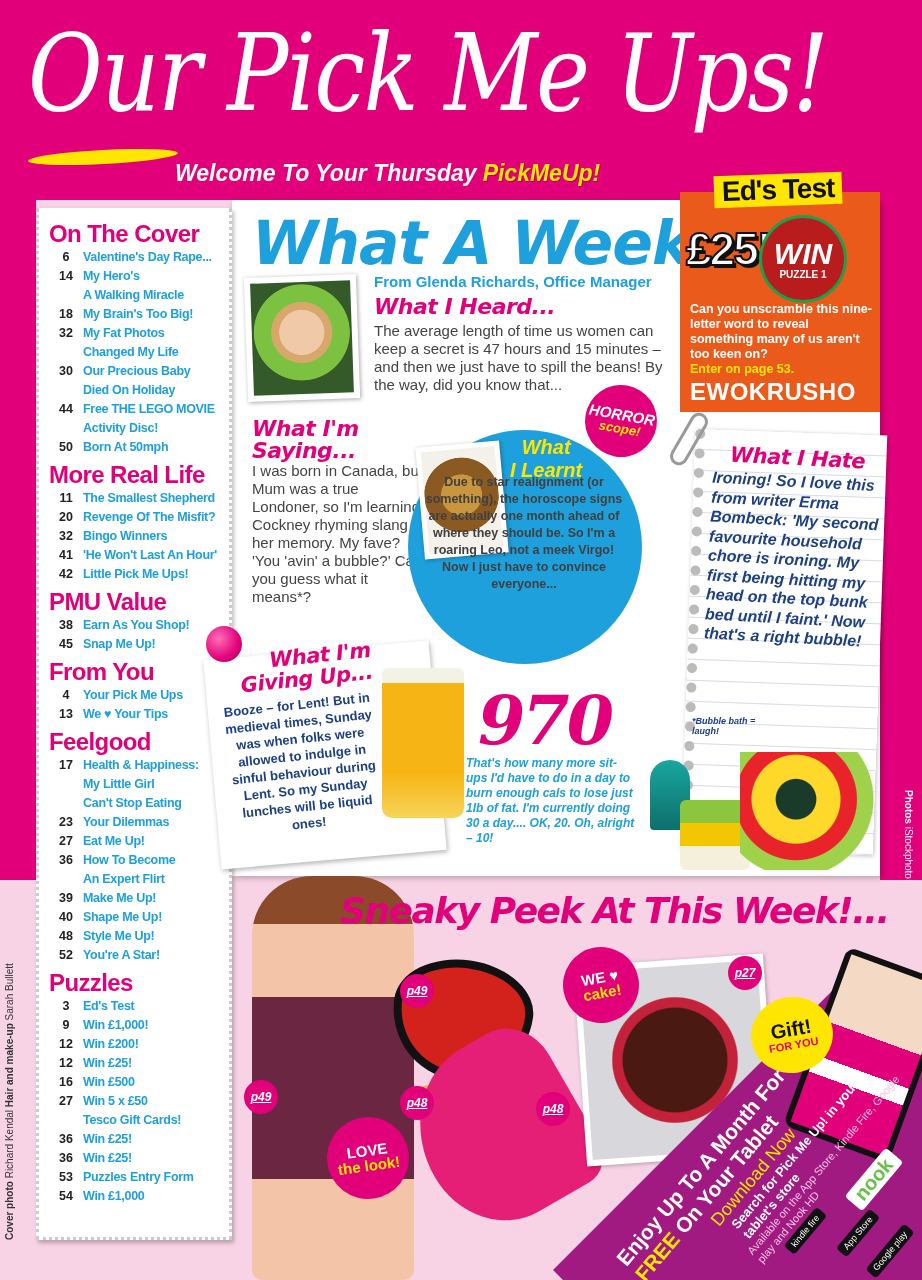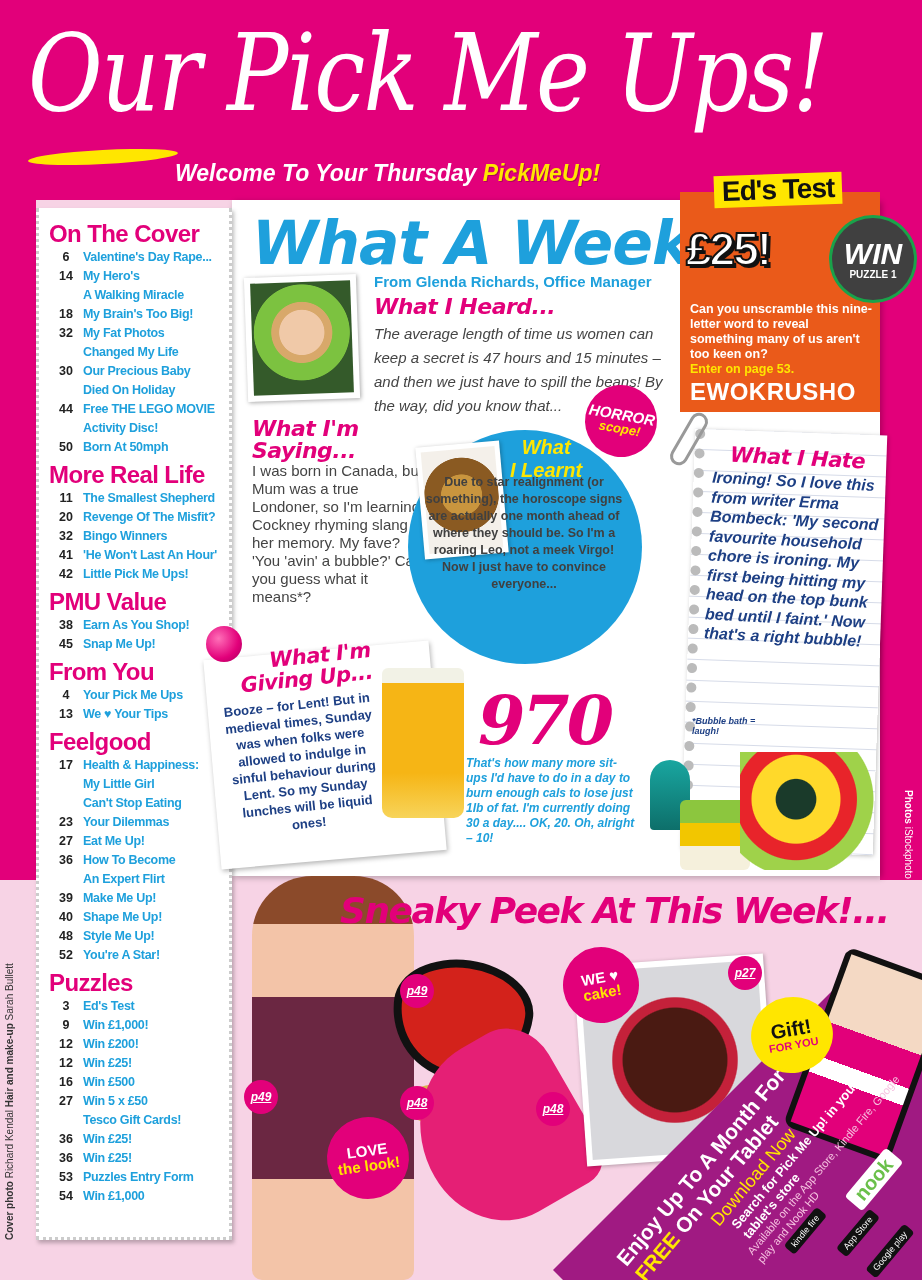--- a/index.html
+++ b/index.html
@@ -60,21 +60,21 @@
   }
   .byline { left: 374px; top: 273px; color: #1ea0dc; font-weight: bold; font-size: 15px; }
   .photo-glenda {
     left: 246px; top: 276px; width: 112px; height: 124px; background: #fff; padding: 6px;
     box-shadow: 1px 1px 4px rgba(0,0,0,.35); transform: rotate(-2deg);
   }
   .photo-glenda .img { width: 100%; height: 100%; background: radial-gradient(circle at 50% 45%, #f0c9a8 0 28%, #d8a86a 29% 38%, #7cc240 39% 60%, #345a2a 61%); }
 
   .h-pink { font-weight: bold; font-style: italic; color: #e2007a; font-family: "DejaVu Sans", sans-serif; letter-spacing: -0.5px; }
   .heard-title { left: 374px; top: 294px; font-size: 22px; }
-  .heard-text { left: 374px; top: 322px; width: 300px; font-size: 15px; line-height: 24px; color: #444; font-style: italic; }
+  .heard-text { left: 374px; top: 322px; width: 300px; font-size: 15px; line-height: 18px; color: #444; }
 
   .saying-title { left: 252px; top: 418px; font-size: 22px; line-height: 22px; width: 140px; }
   .saying-text { left: 252px; top: 462px; width: 175px; font-size: 15px; line-height: 18px; color: #444; }
 
   
   .burst { border-radius: 50%; background: #e2007a; box-shadow: 0 0 0 3px #e2007a; display: flex; flex-direction: column; align-items: center; justify-content: center; text-align: center; }
   .horror { left: 588px; top: 388px; width: 66px; height: 66px; transform: rotate(10deg); z-index: 3; }
   .horror .a { color: #fff; font-weight: bold; font-style: italic; font-size: 15px; line-height: 15px; }
   .horror .b { color: #ffe600; font-weight: bold; font-style: italic; font-size: 13px; line-height: 14px; }
 
@@ -83,21 +83,21 @@
   .lion { left: 420px; top: 444px; width: 84px; height: 112px; background: #fff; padding: 5px; transform: rotate(-5deg); box-shadow: 1px 1px 4px rgba(0,0,0,.3); z-index: 4; }
   .lion .img { width: 100%; height: 100%; background: radial-gradient(circle at 50% 45%, #c9953e 0 30%, #8a5a22 31% 55%, #f4f0ea 56%); }
   .learnt-title { left: 510px; top: 436px; font-size: 20px; line-height: 23px; color: #ffe600; z-index: 5; font-weight: bold; font-style: italic; text-align: center; }
   .learnt-text { left: 420px; top: 474px; width: 216px; z-index: 5; color: #404040; font-weight: bold; font-size: 12.5px; line-height: 17px; text-align: right; padding-right: 8px; }
   .learnt-text span { display: block; text-align: center; }
 
   
   .eds-box { left: 680px; top: 192px; width: 200px; height: 220px; background: #ea5a1a; }
   .eds-title { left: 714px; top: 174px; background: #ffe600; padding: 0 8px; font-weight: bold; font-size: 28px; color: #111; transform: rotate(-2deg); letter-spacing: -1px; }
   .eds-amount { left: 686px; top: 222px; font-weight: bold; font-size: 46px; color: #fff; -webkit-text-stroke: 2px #111; text-shadow: 3px 3px 0 #111; letter-spacing: -2px; }
-  .win-burst { left: 832px; top: 218px; width: 82px; height: 82px; background: #404040; box-shadow: 0 0 0 3px #1aa24a; }
+  .win-burst { left: 762px; top: 218px; width: 82px; height: 82px; background: #b91c1c; box-shadow: 0 0 0 3px #1aa24a; }
   .win-burst .a { color: #fff; font-weight: bold; font-size: 30px; line-height: 30px; font-style: italic; }
   .win-burst .b { color: #fff; font-weight: bold; font-size: 10px; }
   .eds-text { left: 690px; top: 302px; width: 185px; color: #fff; font-weight: bold; font-size: 12.5px; line-height: 15px; }
   .eds-enter { left: 690px; top: 362px; color: #ffe600; font-weight: bold; font-size: 12.5px; }
   .eds-word { left: 690px; top: 378px; color: #fff; font-size: 24px; font-weight: bold; letter-spacing: 0.5px; }
 
   
   .hate-note {
     left: 688px; top: 432px; width: 192px; height: 420px; transform: rotate(2deg);
     background: repeating-linear-gradient(#fff 0 20px, #d6dbe8 20px 21px);

